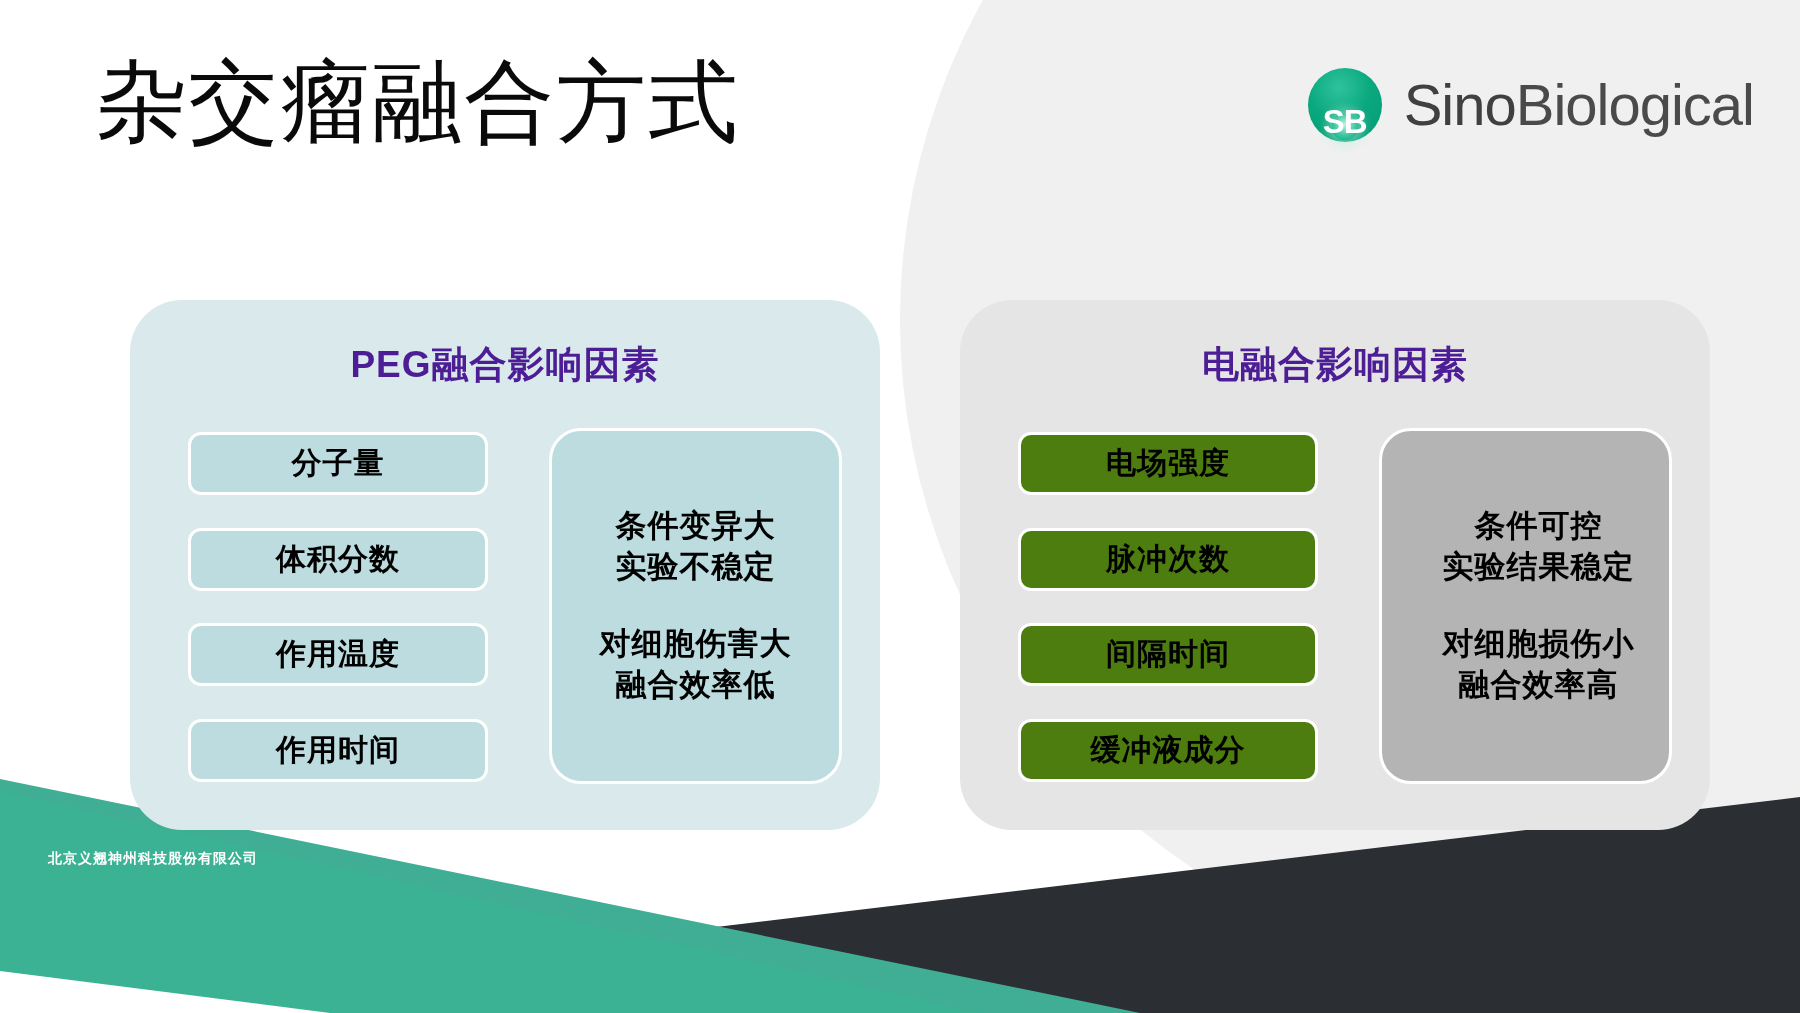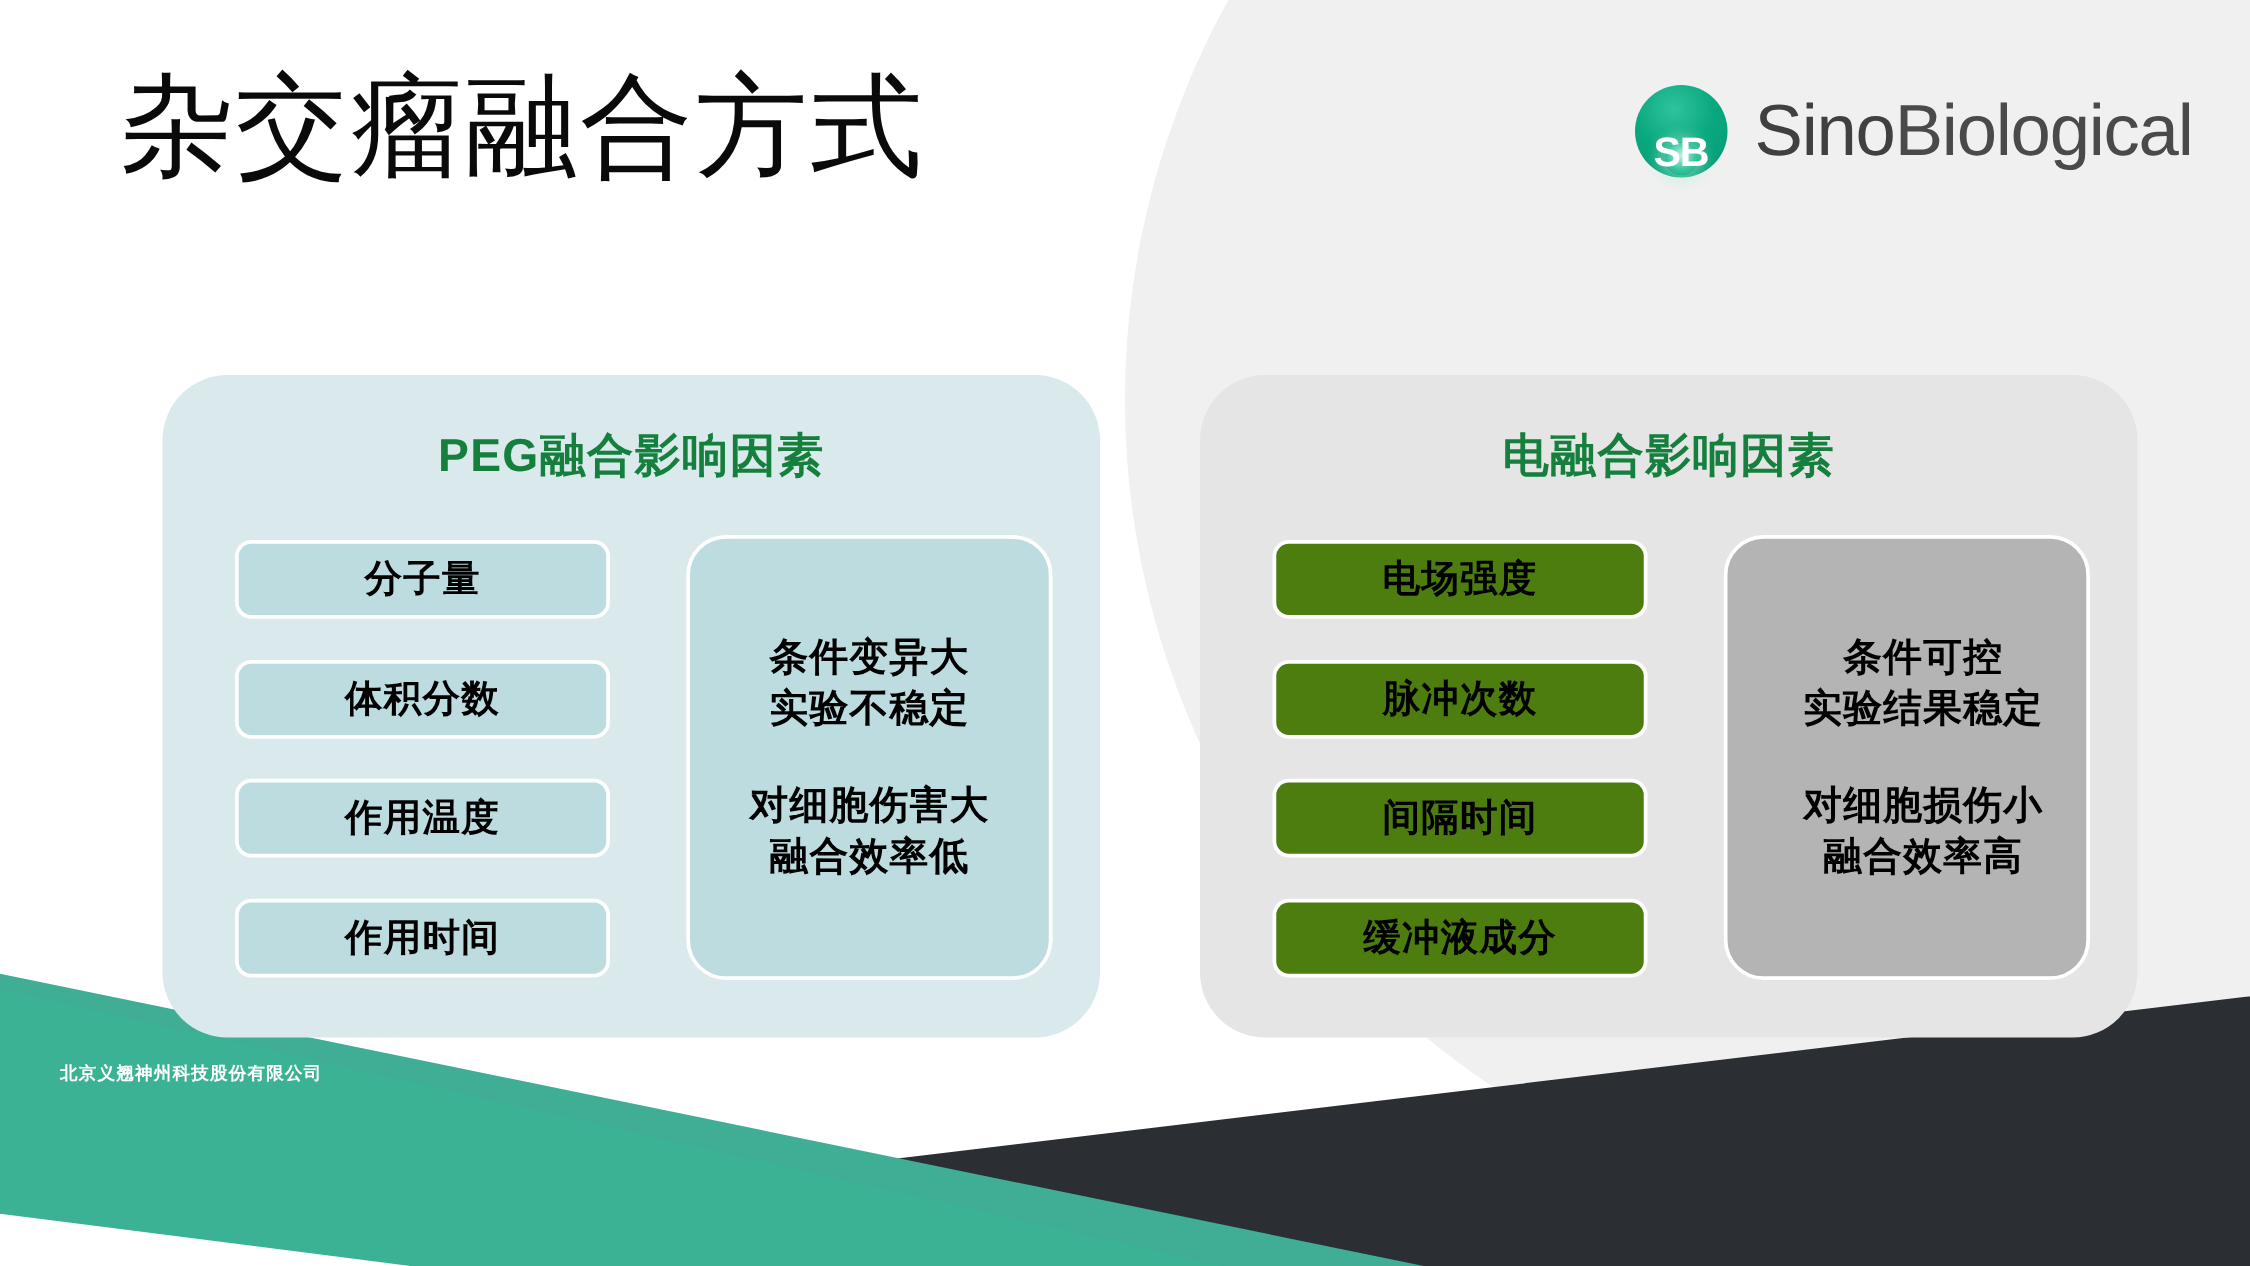--- a/index.html
+++ b/index.html
@@ -133,21 +133,21 @@
   .panel-right {
     left:960px;
     background:#e5e5e5;
   }
   .panel-title {
     position:absolute;
     top:40px; left:0; right:0;
     text-align:center;
     font-size:37px;
     font-weight:bold;
-    color:#15803d;
+    color:#4c1d95;
     letter-spacing:1px;
   }
 
   .panel-body {
     position:absolute;
     left:58px; right:38px; top:128px; bottom:46px;
     display:flex;
     gap:36px;
   }
   .factor-list {

